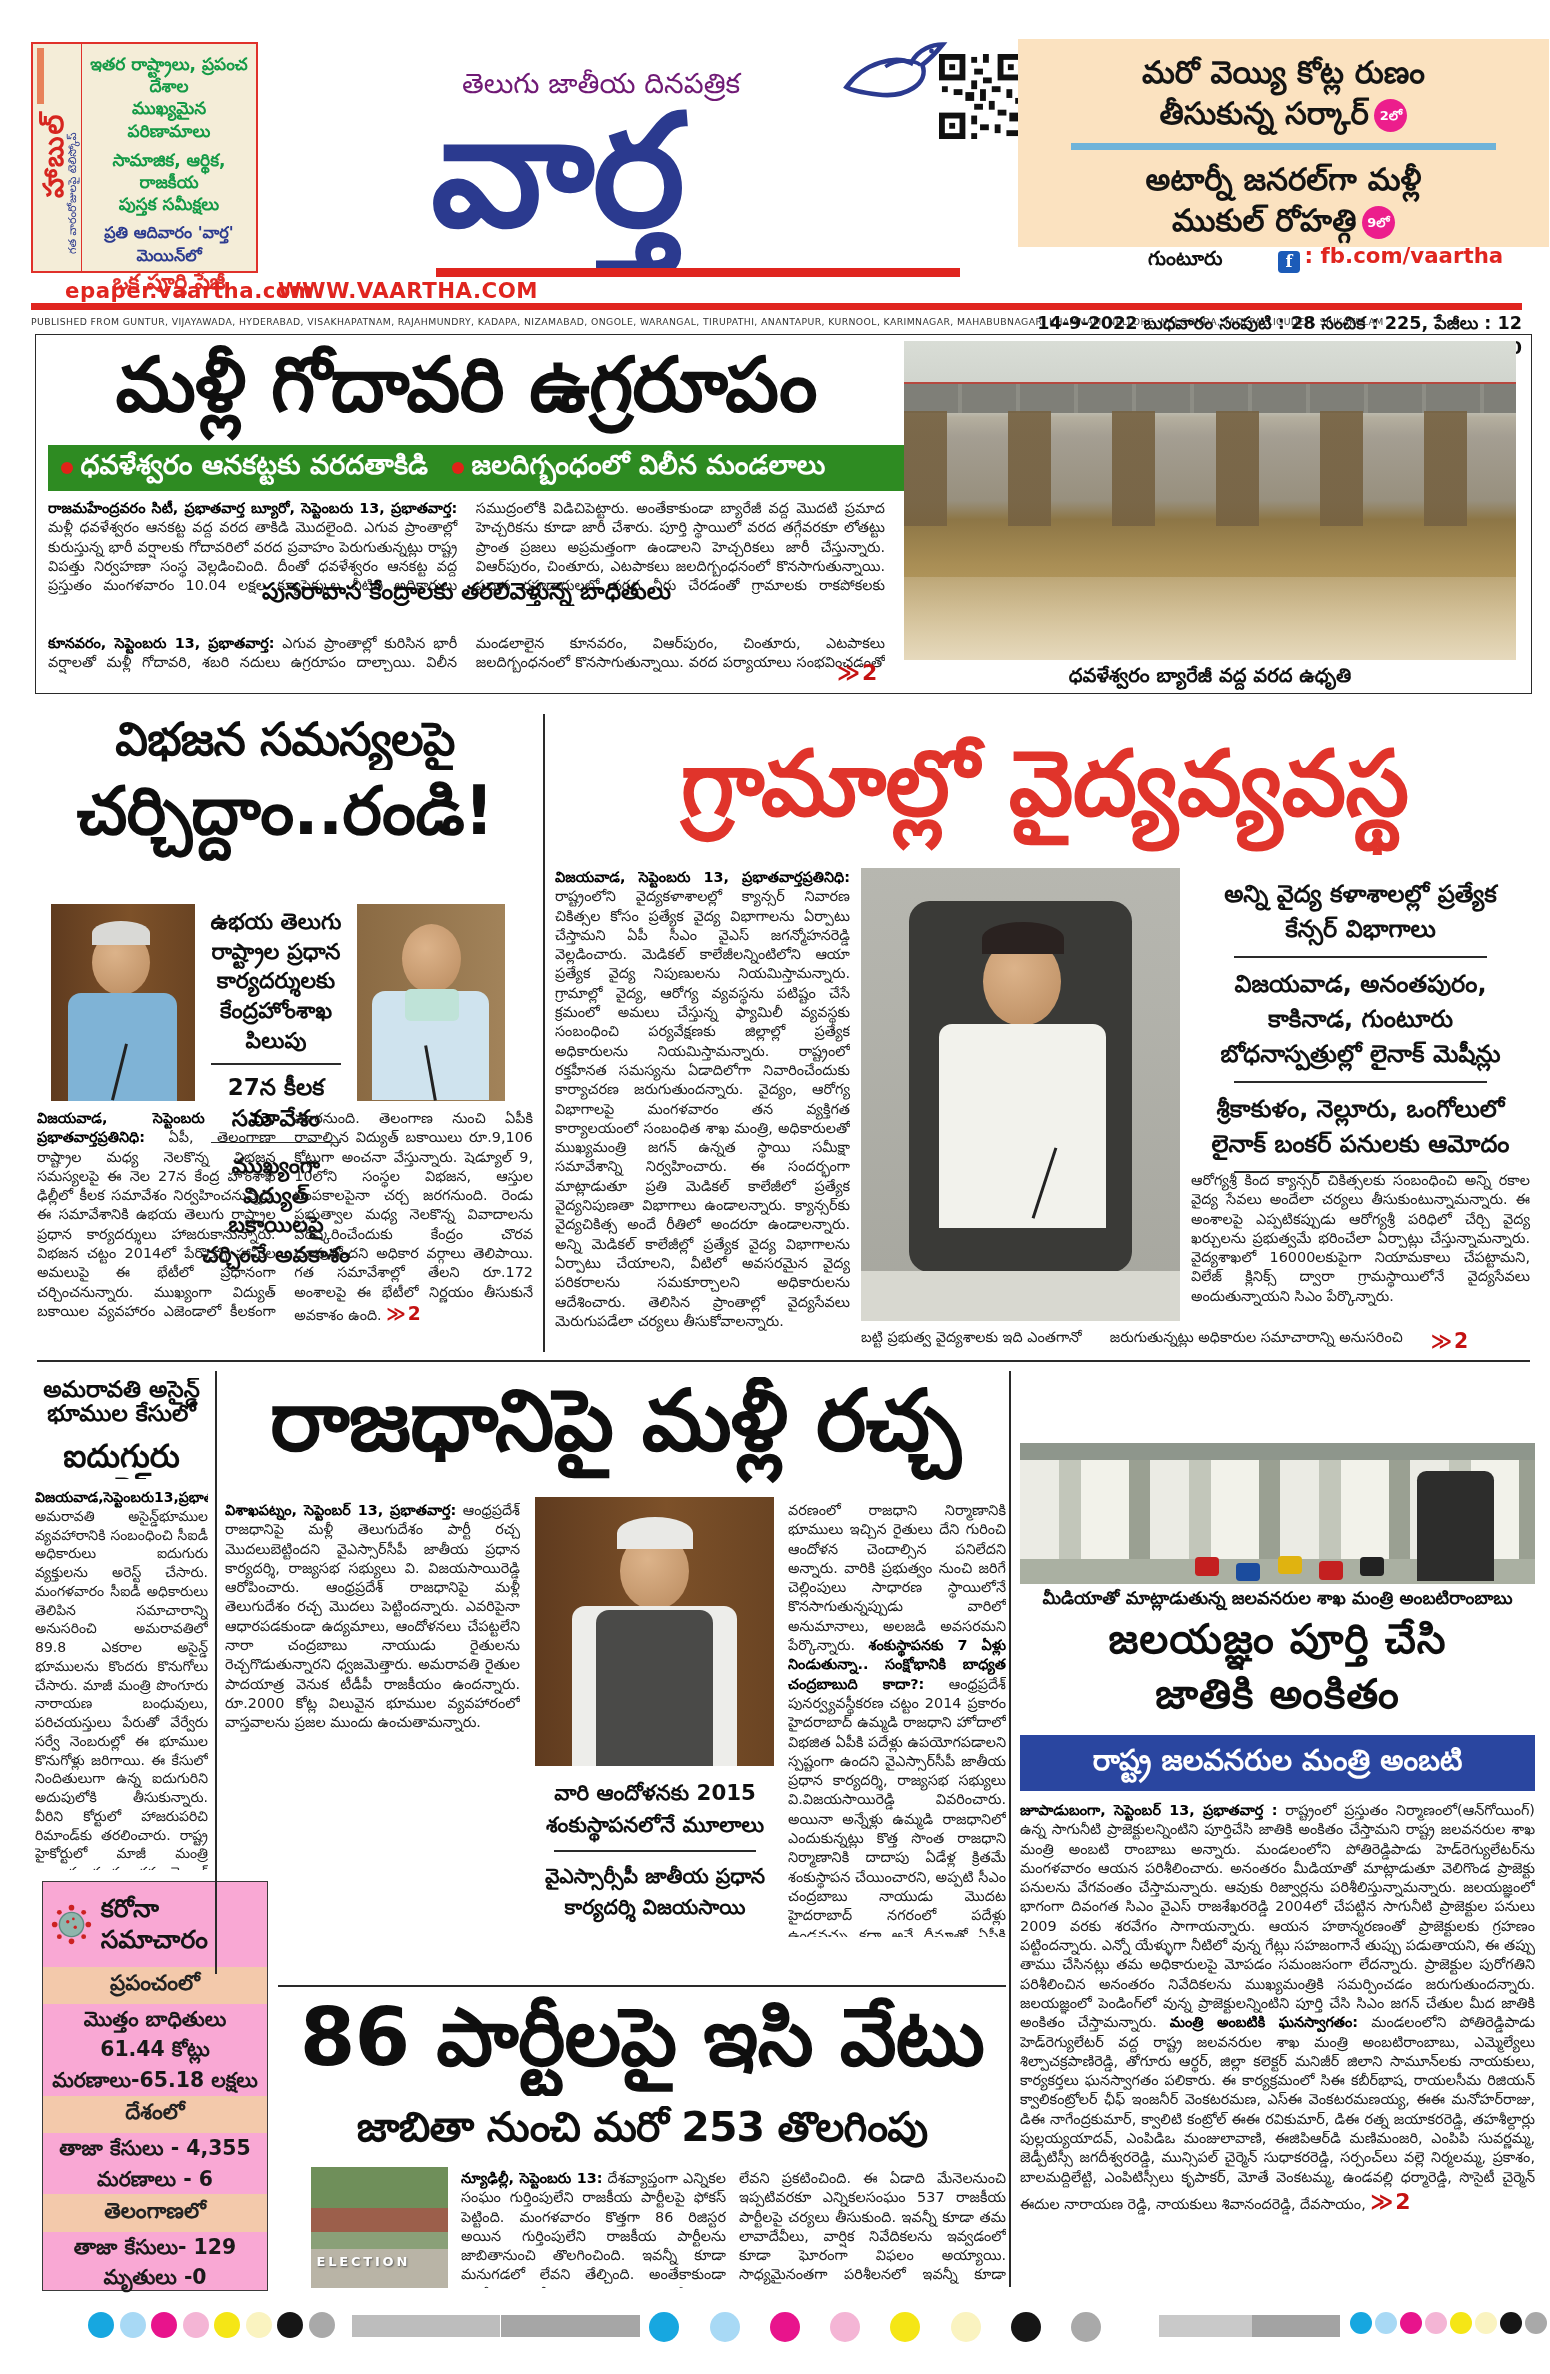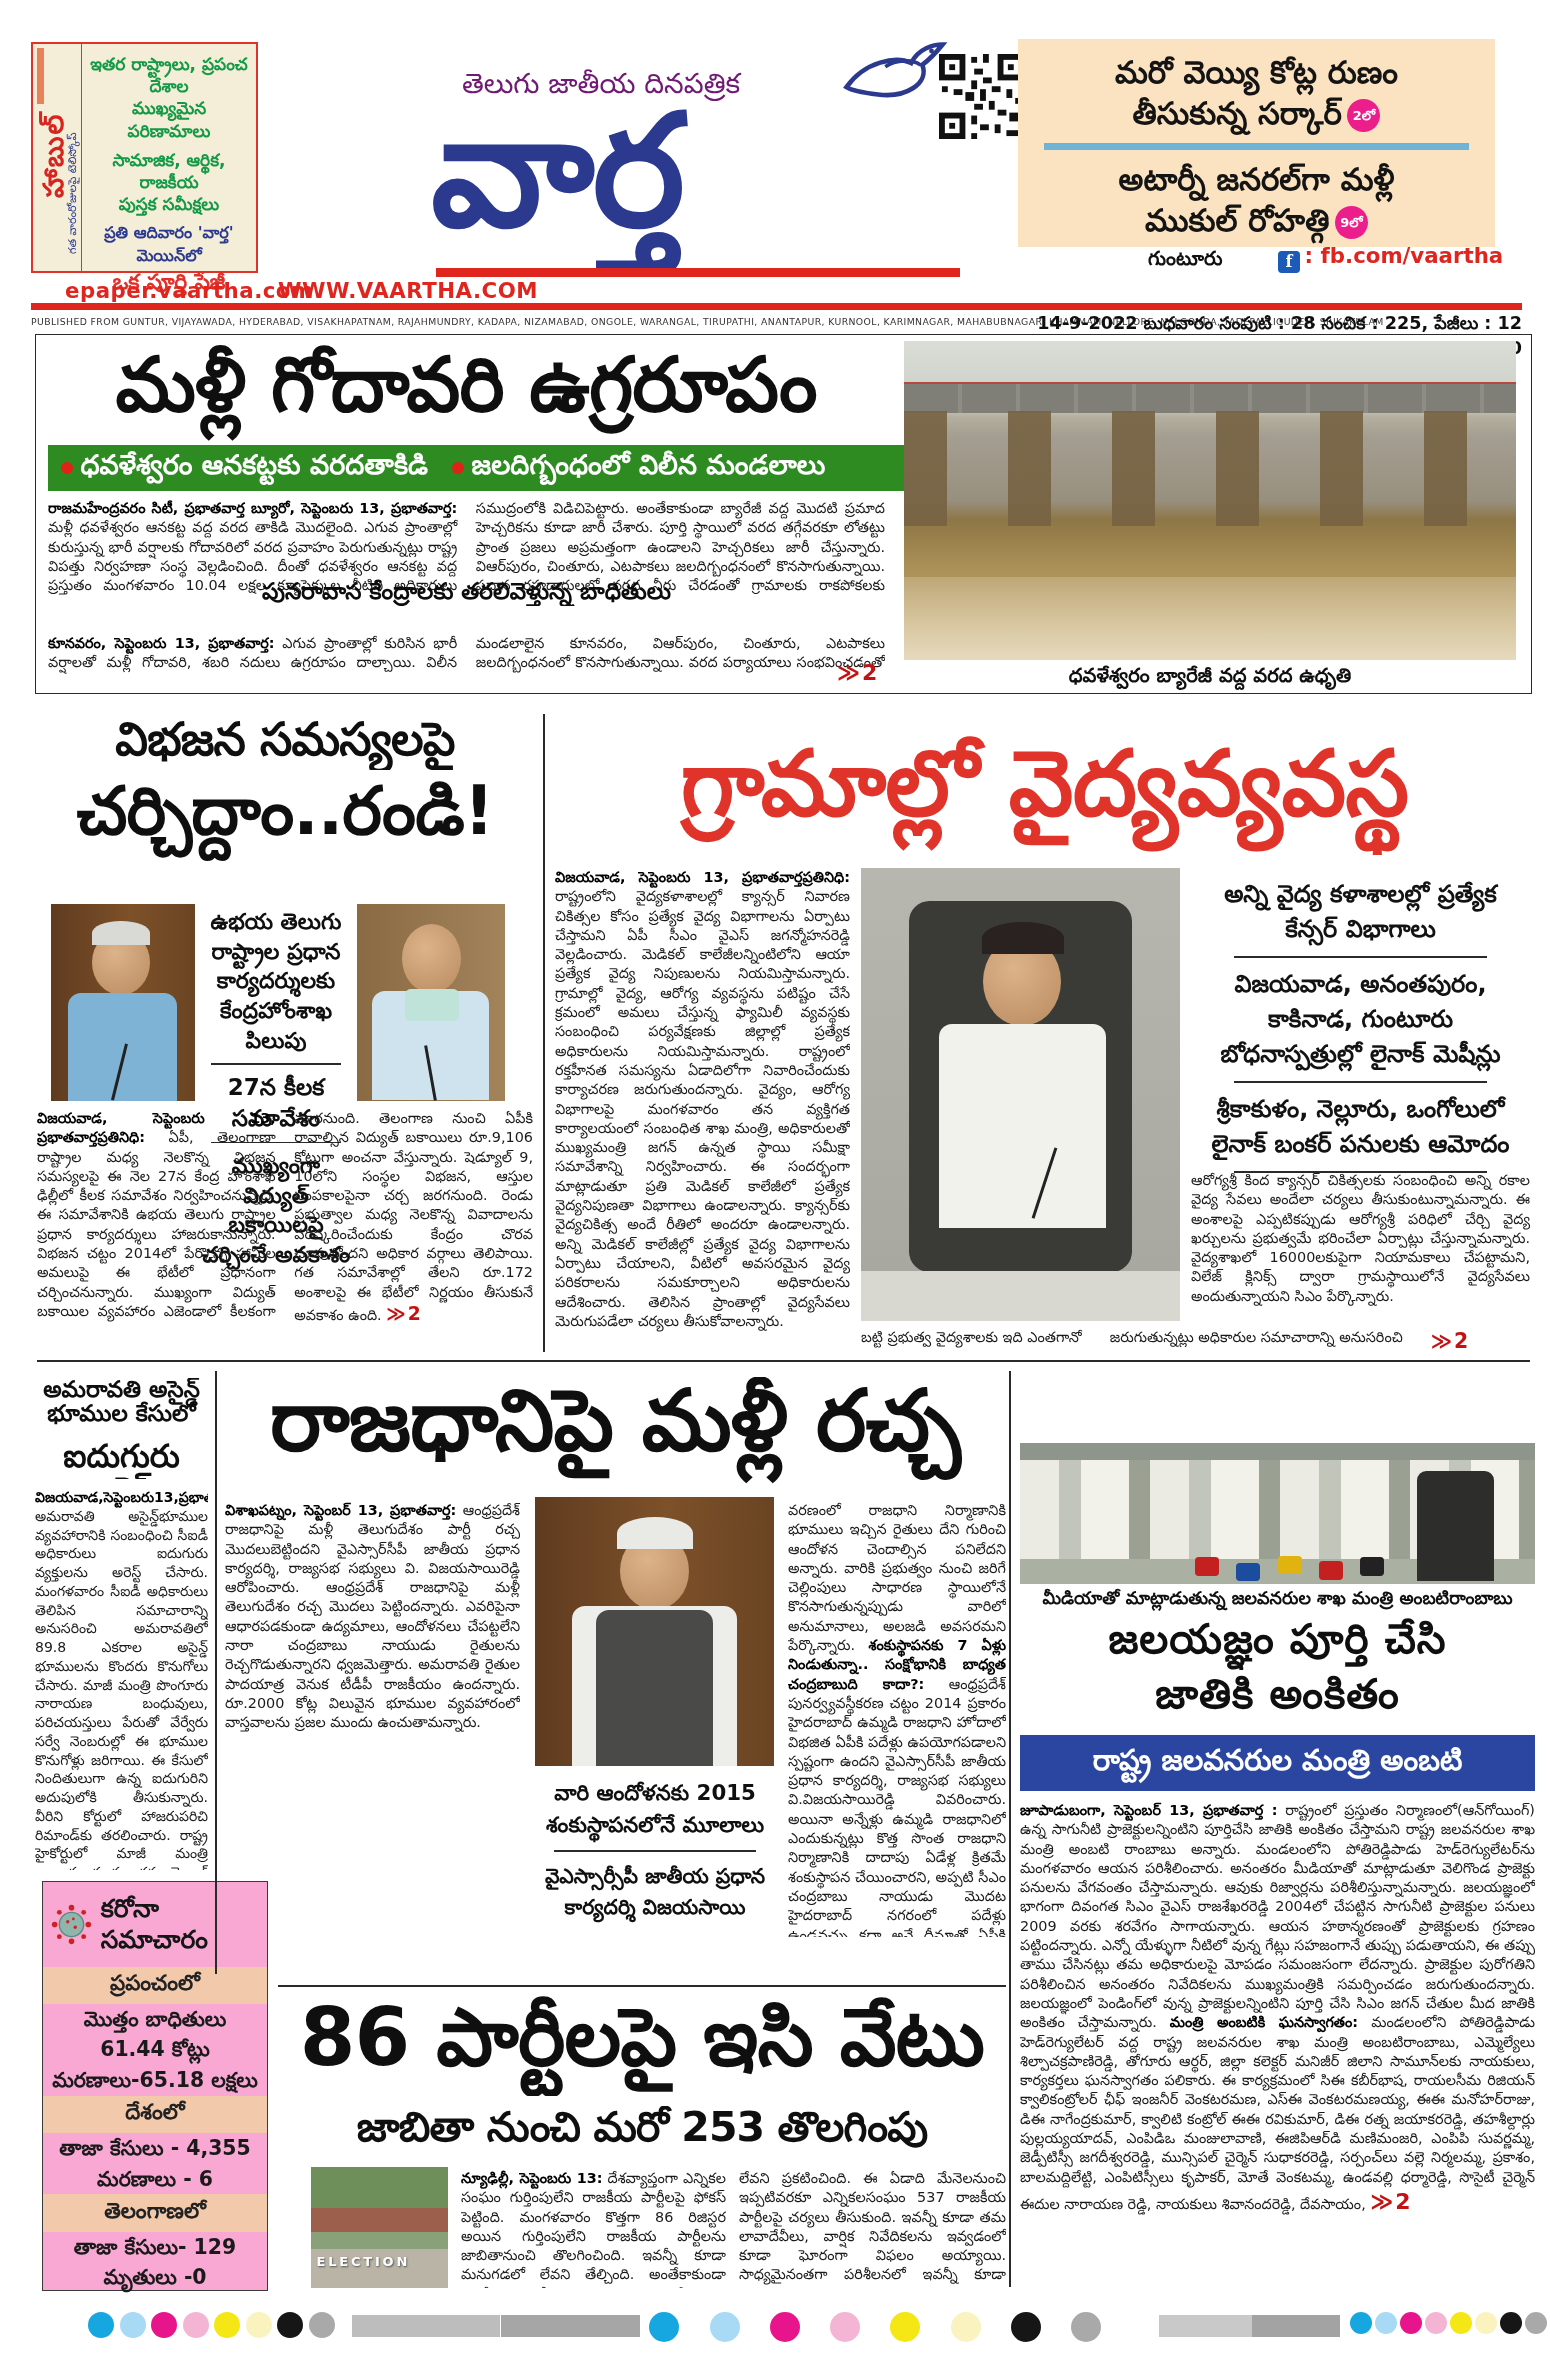--- a/index.html
+++ b/index.html
@@ -27,21 +27,21 @@
   .vtxt{writing-mode:vertical-rl;transform:rotate(180deg);font-weight:900;color:#d6251f;font-size:28px;letter-spacing:1.9px;position:absolute;left:1.9px;top:7.4px;height:209px;text-align:center;}
   .vscript{writing-mode:vertical-rl;transform:rotate(180deg);color:#2b3a8f;font-size:11px;position:absolute;right:0.9px;top:11px;height:199px;}
   .promo-left .ptxts{flex:1;padding:9.3px 5.6px;display:flex;flex-direction:column;justify-content:space-between;}
   .green-line{color:#149a46;font-weight:800;font-size:17px;text-align:center;line-height:1.3;}
   .pl-div{height:0.9px;background:#c9a3b9;margin:3.7px 16.7px;}
   .blue-line{color:#2b3a8f;font-weight:800;font-size:16px;text-align:center;}
   .red-line{color:#e0312a;font-weight:900;font-size:21.3px;text-align:center;}
   .tagline{color:#701a75;font-weight:400;font-size:28px;}
   .logo-word{color:#2b3a8f;font-weight:900;font-size:156px;line-height:1;letter-spacing:-1.9px;}
   .logo-bar{background:#e0251f;}
-  .promo-right{background:#fbe2c0;padding:13px 4px;text-align:center;}
+  .promo-right{background:#fbe2c0;padding:13px 31px;text-align:center;}
   .pr-line{font-weight:900;font-size:31px;color:#141414;line-height:1.32;}
   .page-circle{display:inline-block;width:33px;height:33px;border-radius:50%;background:#ec1e8c;color:#fff;font-size:13px;font-weight:800;line-height:33px;text-align:center;vertical-align:middle;margin-left:5.6px;letter-spacing:0;}
   .bluebar-div{height:6.5px;background:#6fb3d9;margin:9.3px 22px;}
   .urls{color:#e0251f;font-weight:900;font-size:21.3px;letter-spacing:0.5px;}
   .edition{font-weight:800;font-size:19.5px;color:#111;}
   .fbline{color:#e0251f;font-weight:900;font-size:21.3px;}
   .fb-ico{display:inline-block;width:22px;height:22px;background:#1c5bb8;color:#fff;font-weight:900;border-radius:3.7px;text-align:center;line-height:22px;font-size:16px;font-family:"DejaVu Serif","Liberation Serif",serif;margin-right:4.6px;vertical-align:-3.7px;}
   .published{font-size:9.3px;color:#333;letter-spacing:0.4px;white-space:nowrap;}
   .datefield{font-weight:800;font-size:17.6px;color:#101010;}
 

